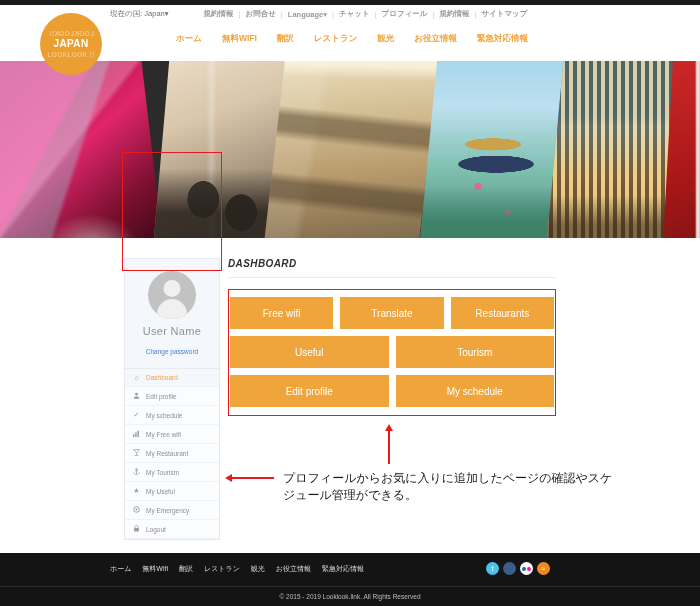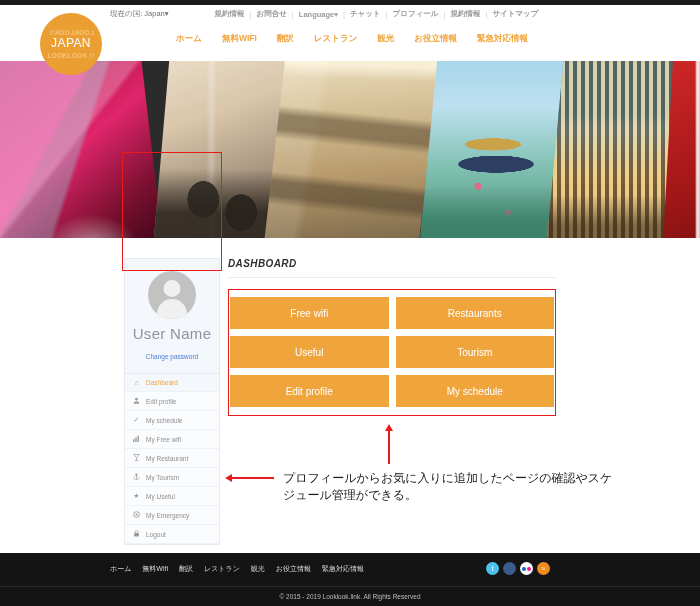--- a/index.html
+++ b/index.html
@@ -22,26 +22,26 @@
     width: 62px; height: 62px; border-radius: 50%;
     background: #eb9f33;
     display: flex; flex-direction: column; align-items: center; justify-content: center;
     color: #ffffff; line-height: 1.15;
     z-index: 6;
   }
   .logo-top {
     font-size: 6.5px; letter-spacing: .3px;
     transform: scaleX(-1); color: #f6c67e; font-weight: 700;
   }
-  .logo-mid { font-size: 12px; font-weight: 400; letter-spacing: .4px; color: #ffffff; margin: 1px 0; }
+  .logo-mid { font-size: 10px; font-weight: 700; letter-spacing: .4px; color: #ffffff; margin: 1px 0; }
   .logo-bot { font-size: 6.5px; letter-spacing: .3px; color: #f6c67e; font-weight: 700; }
 
   .utility-bar {
     position: absolute; left: 110px; top: 4px;
-    display: flex; align-items: center; gap: 15px;
+    display: flex; align-items: center; gap: 4px;
     font-size: 7.5px; color: #8d8d8d; white-space: nowrap;
   }
   .utility-country { color: #6f6f6f; margin-right: 26px; }
   .utility-links { display: flex; align-items: center; }
   .utility-links a {
     color: #9a9a9a; text-decoration: none; padding: 0 5px; font-weight: bold;
   }
   .utility-sep { color: #cfcfcf; }
 
   .main-nav {
@@ -137,21 +137,21 @@
   .avatar::before {
     content: ""; position: absolute; left: 50%; top: 9px;
     width: 17px; height: 17px; border-radius: 50%;
     background: #f0f0f0; transform: translateX(-50%);
   }
   .avatar::after {
     content: ""; position: absolute; left: 50%; top: 28px;
     width: 30px; height: 26px; border-radius: 16px 16px 0 0;
     background: #f0f0f0; transform: translateX(-50%);
   }
-  .user-name { font-size: 15px; color: #8b949f; letter-spacing: .3px; margin-bottom: 3px; }
+  .user-name { font-size: 11px; color: #8b949f; letter-spacing: .3px; margin-bottom: 3px; }
   .change-pass { font-size: 6.5px; color: #4a7fd4; text-decoration: none; }
 
   .menu { border-top: 1px solid #e6ebf2; }
   .menu-item {
     display: flex; align-items: center; gap: 5px;
     padding: 5px 7px; font-size: 6.5px; color: #8f8f8f;
     border-bottom: 1px solid #eef2f7; background: #fbfcfe;
     text-decoration: none; cursor: pointer;
   }
   .menu-item.active { color: #f0a43c; background: #f4f7fb; }
@@ -379,20 +379,21 @@
       </div>
     </div>
 
     <div class="dash">
       <div class="dash-title">DASHBOARD</div>
       <div class="dash-divider"></div>
 
       <div class="grid-wrap">
         <div class="grid-row">
           <button class="tile">Free wifi</button>
+          <button class="tile">Translate</button>
           <button class="tile">Restaurants</button>
         </div>
         <div class="grid-row">
           <button class="tile">Useful</button>
           <button class="tile">Tourism</button>
         </div>
         <div class="grid-row">
           <button class="tile">Edit profile</button>
           <button class="tile">My schedule</button>
         </div>

